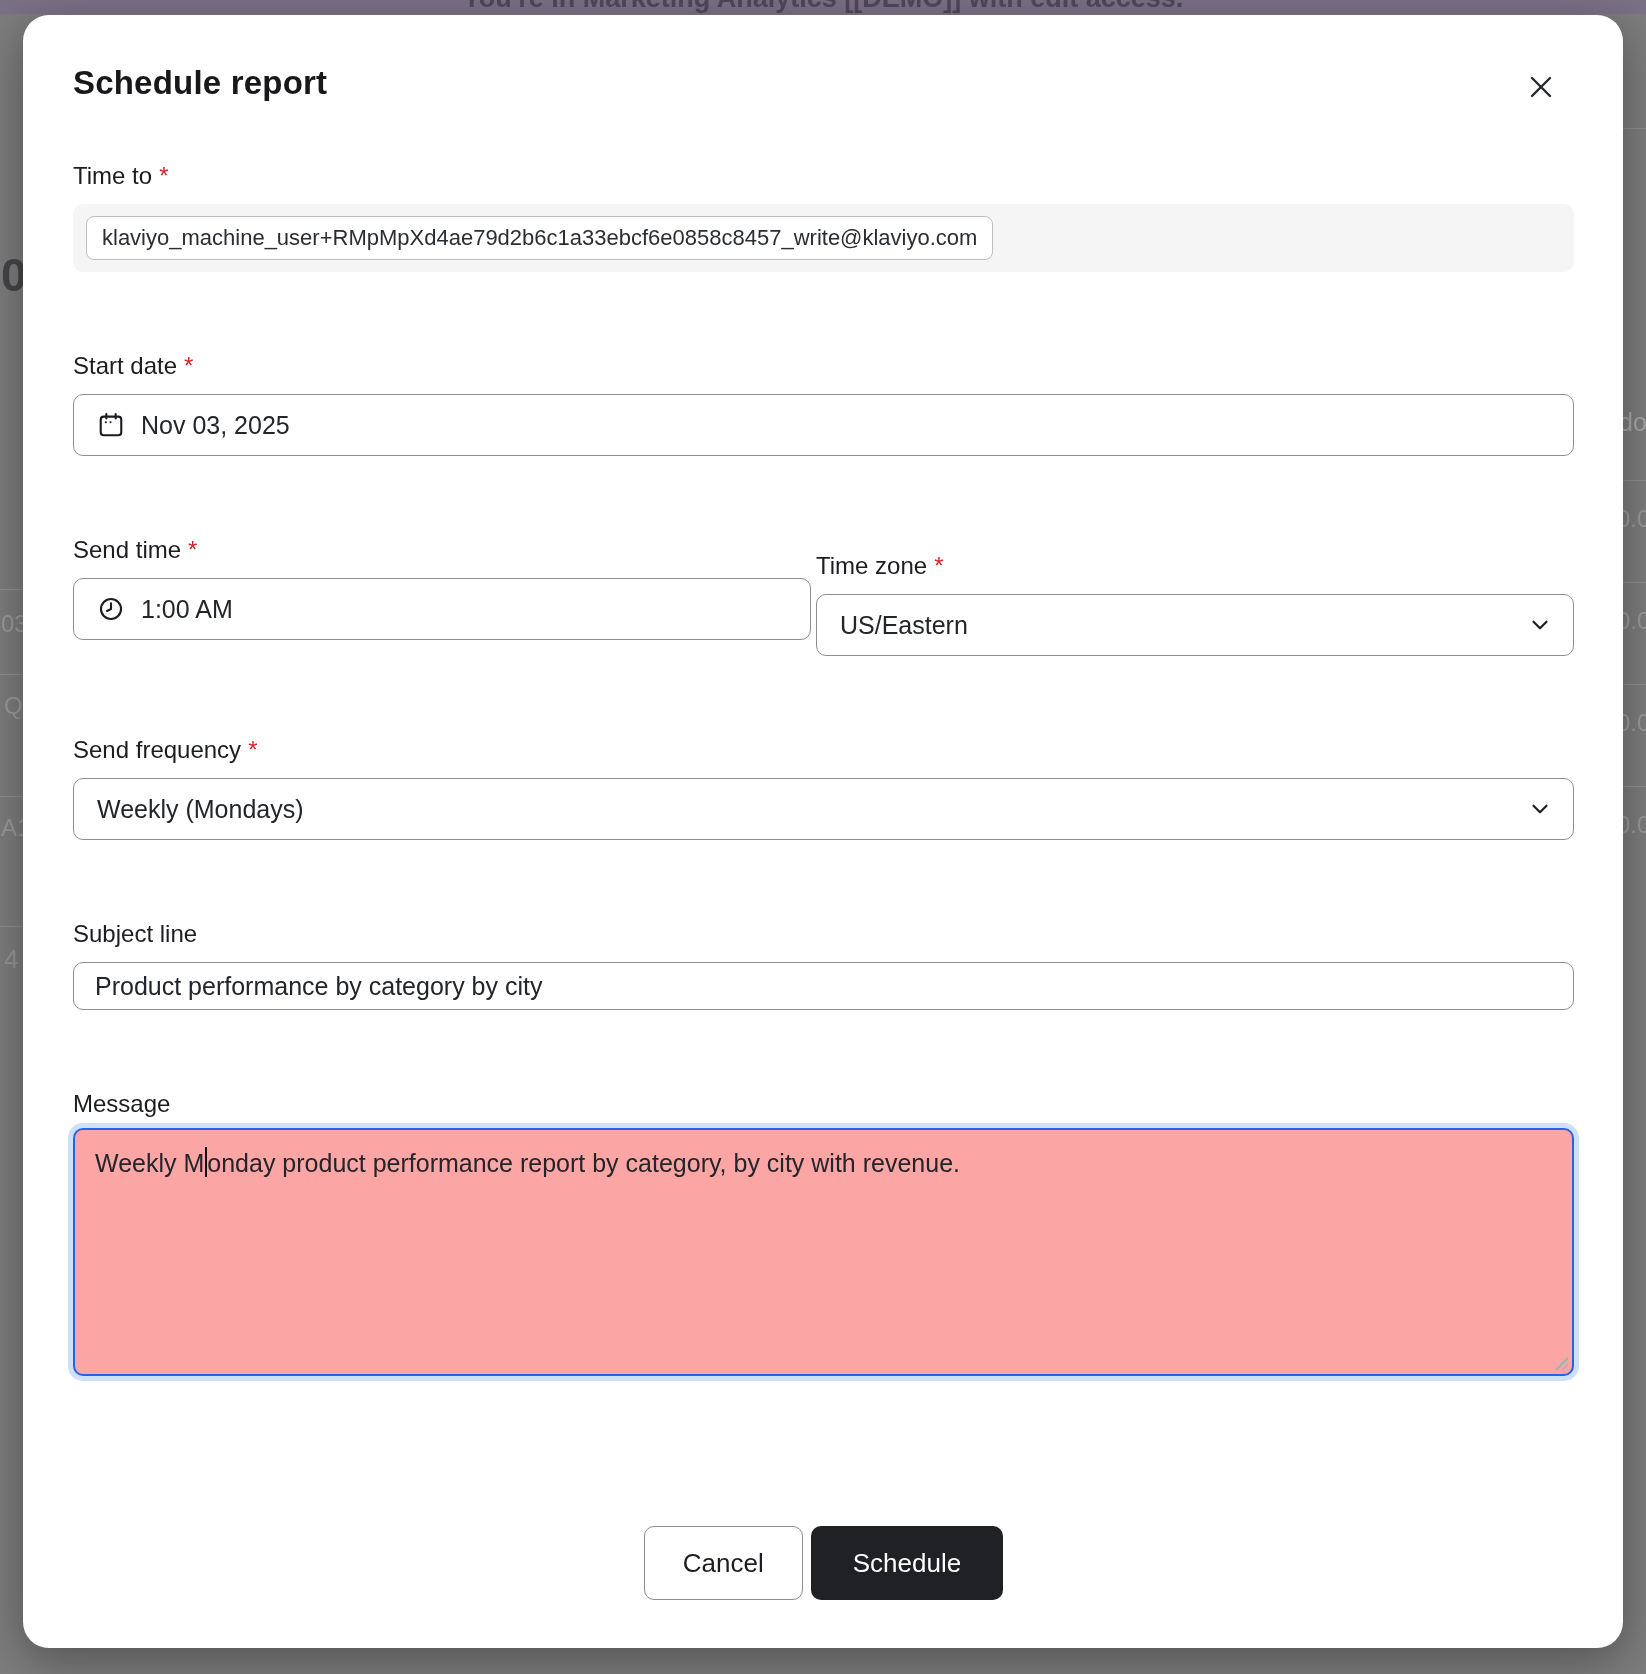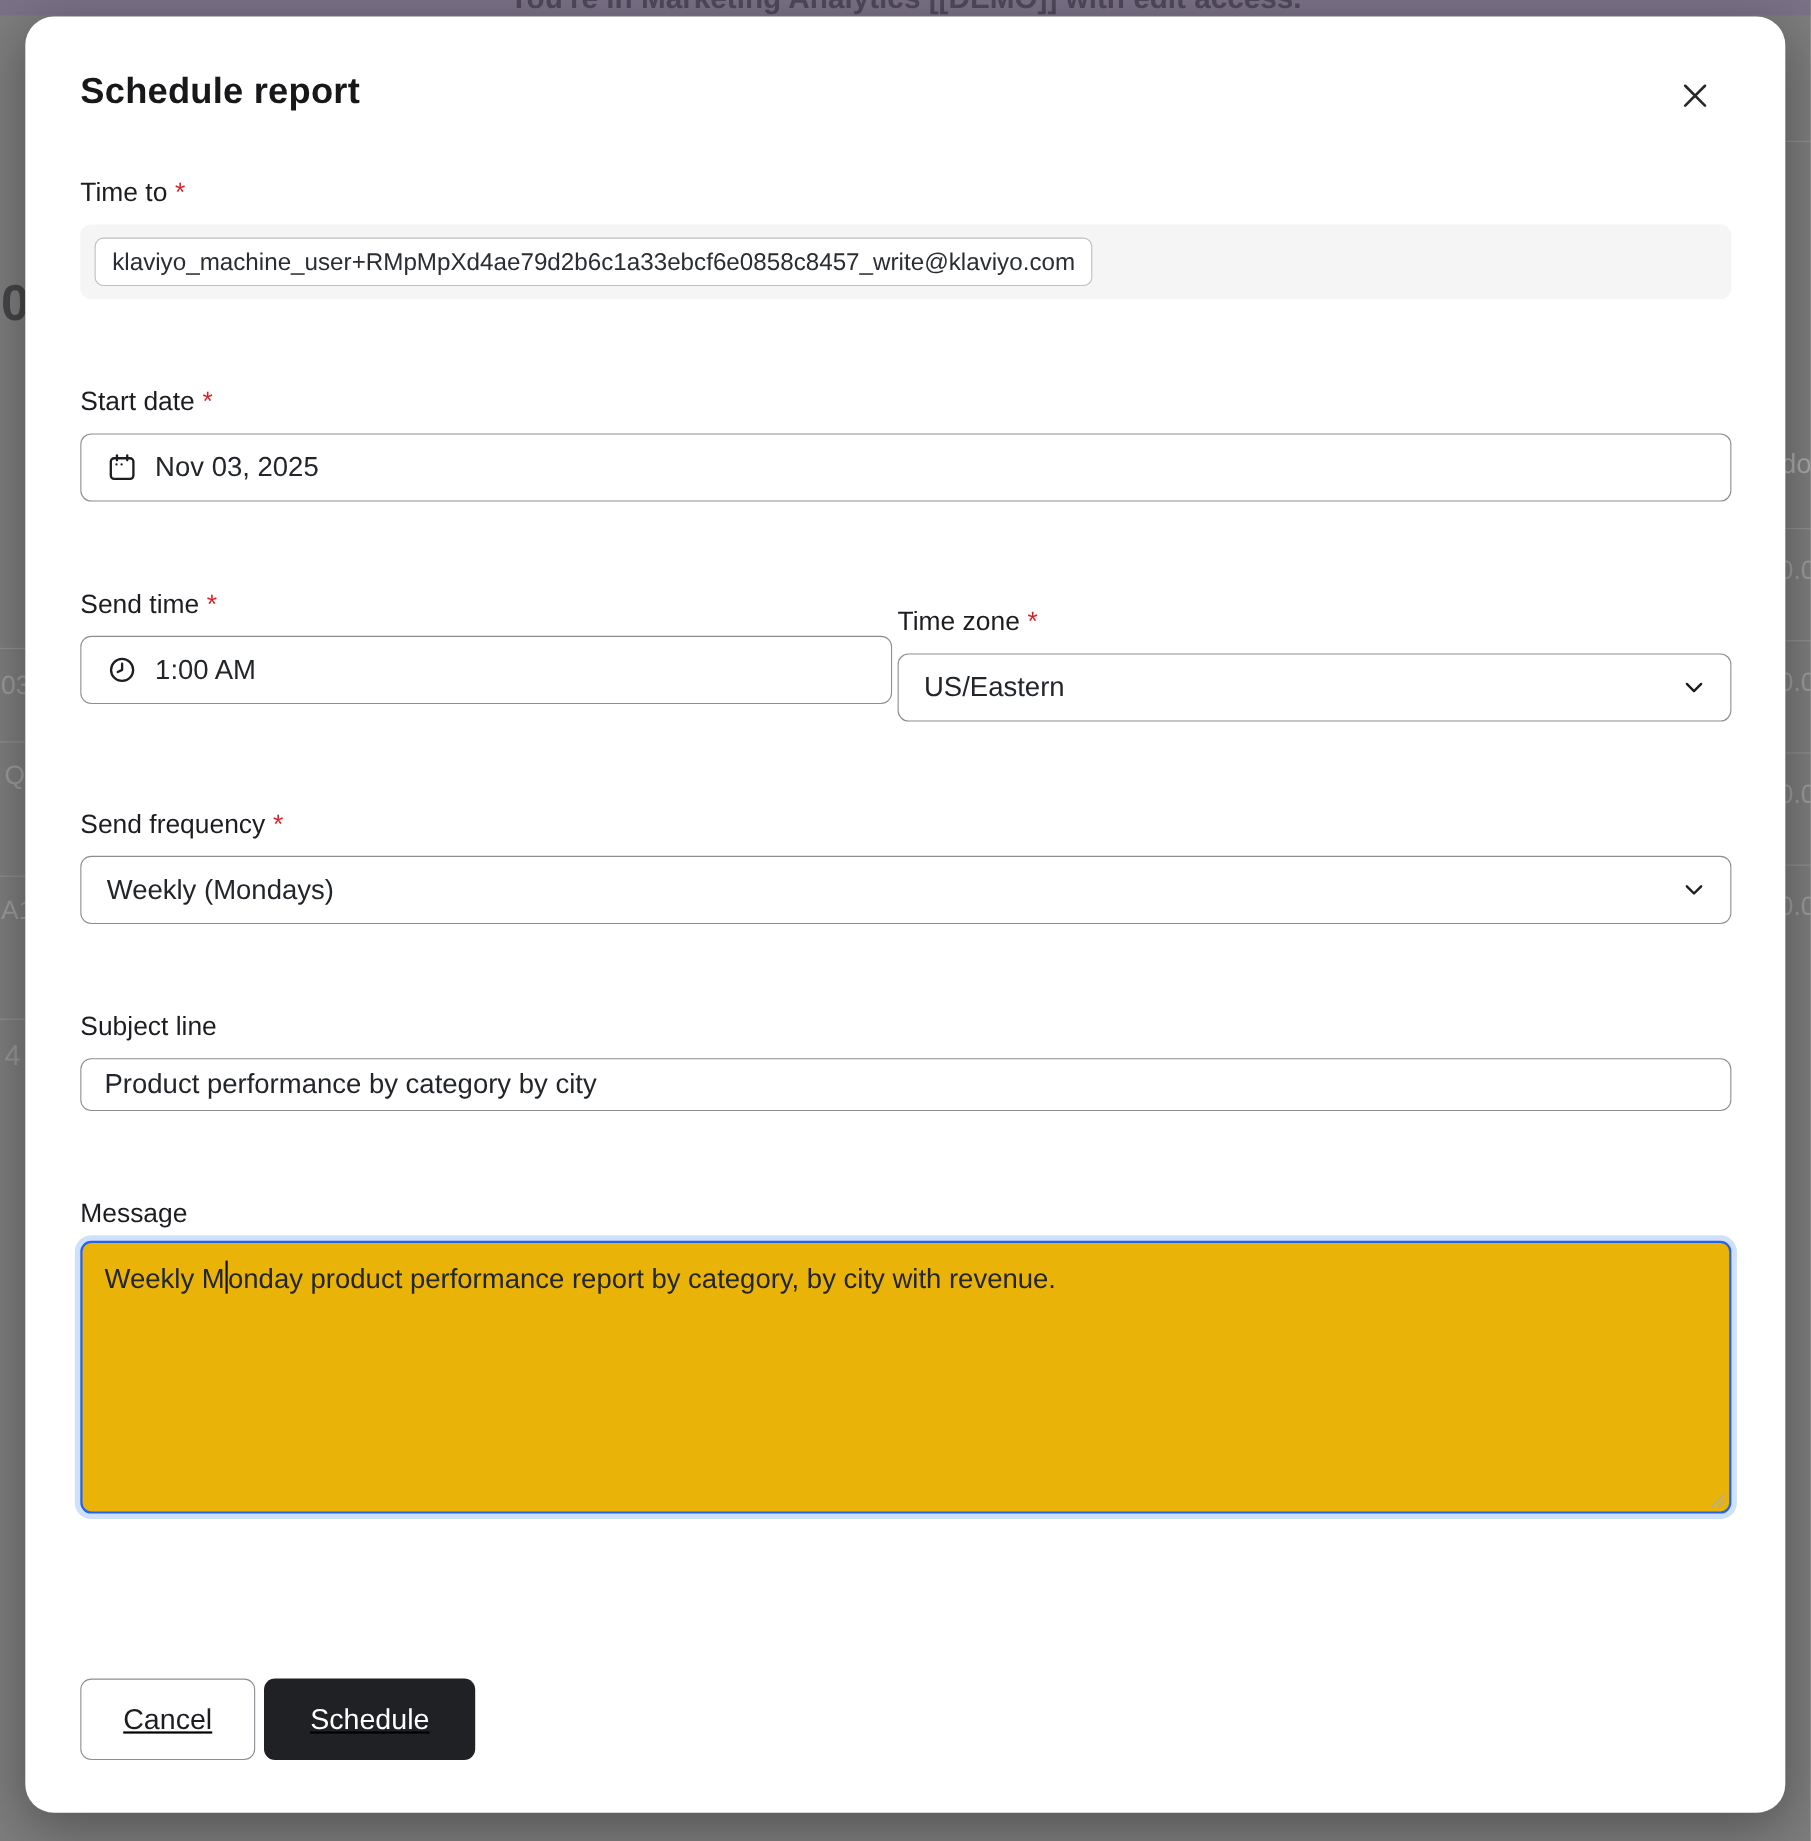--- a/index.html
+++ b/index.html
@@ -129,38 +129,37 @@
 
   .message-area {
     margin-top: 8px;
     height: 248px;
     border: 2px solid #2563eb;
     border-radius: 10px;
     box-shadow: 0 0 0 5px #cfe0fb;
     padding: 16px 20px;
     font-size: 25px; line-height: 35px; color: #22252a;
     position: relative;
-    background: #eab308;
+    background: #fca5a5;
   }
   .caret {
     display: inline-block; width: 2px; height: 30px;
     background: #111; vertical-align: -5px; margin-left: 1px;
   }
   .resize-grip {
     position: absolute; right: 4px; bottom: 4px;
     width: 15px; height: 15px;
     background: repeating-linear-gradient(135deg, transparent 0 3px, #a7adb5 3px 4.5px);
     clip-path: polygon(100% 0, 0 100%, 100% 100%);
   }
 
   .btn-row {
     margin-top: 150px;
-    display: flex; justify-content: flex-start; align-items: center;
+    display: flex; justify-content: center; align-items: center;
     gap: 8px;
-    text-decoration: underline;
   }
   .btn {
     height: 74px;
     border-radius: 10px;
     font-size: 26px;
     font-family: "Liberation Sans", "DejaVu Sans", sans-serif;
     padding: 0 38px;
     cursor: pointer;
     display: flex; align-items: center; justify-content: center;
   }

